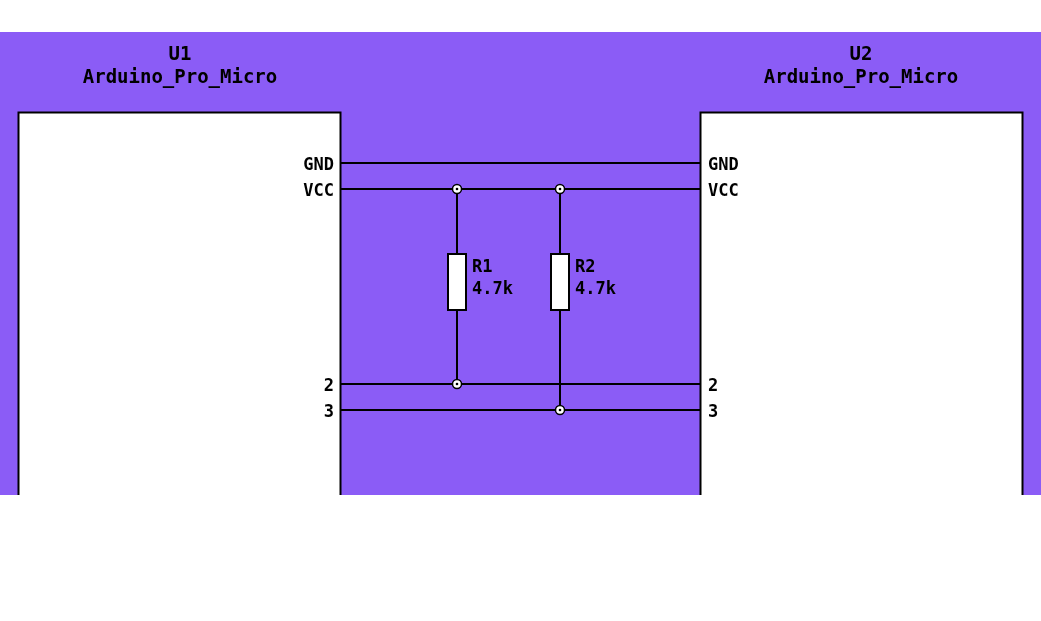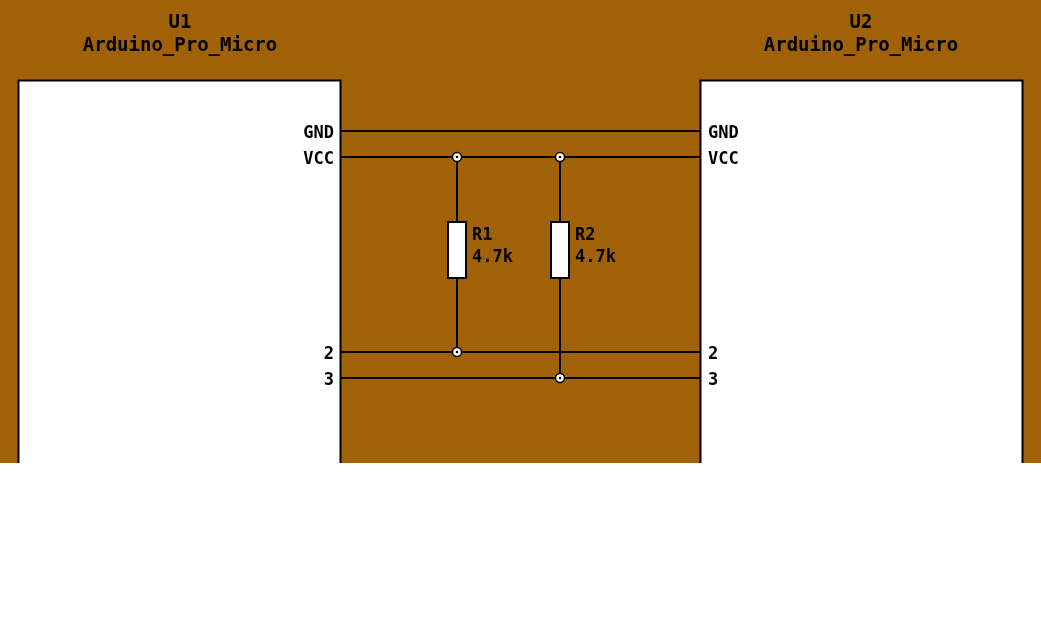--- a/index.html
+++ b/index.html
@@ -4,22 +4,23 @@
 <style>
   html, body {
     margin: 0;
     padding: 0;
     background: #ffffff;
   }
   .canvas {
     position: relative;
     width: 1041px;
     height: 463px;
-    background: #a16207;
+    background: #8b5cf6;
     overflow: hidden;
+    margin-top: 32px;
   }
   svg text {
     font-family: "DejaVu Sans Mono", monospace;
     font-weight: bold;
     fill: #000000;
   }
   .title-text { font-size: 19px; }
   .pin-text   { font-size: 17px; }
   .ref-text   { font-size: 17px; }
   .wire   { stroke: #000000; stroke-width: 2; fill: none; }

